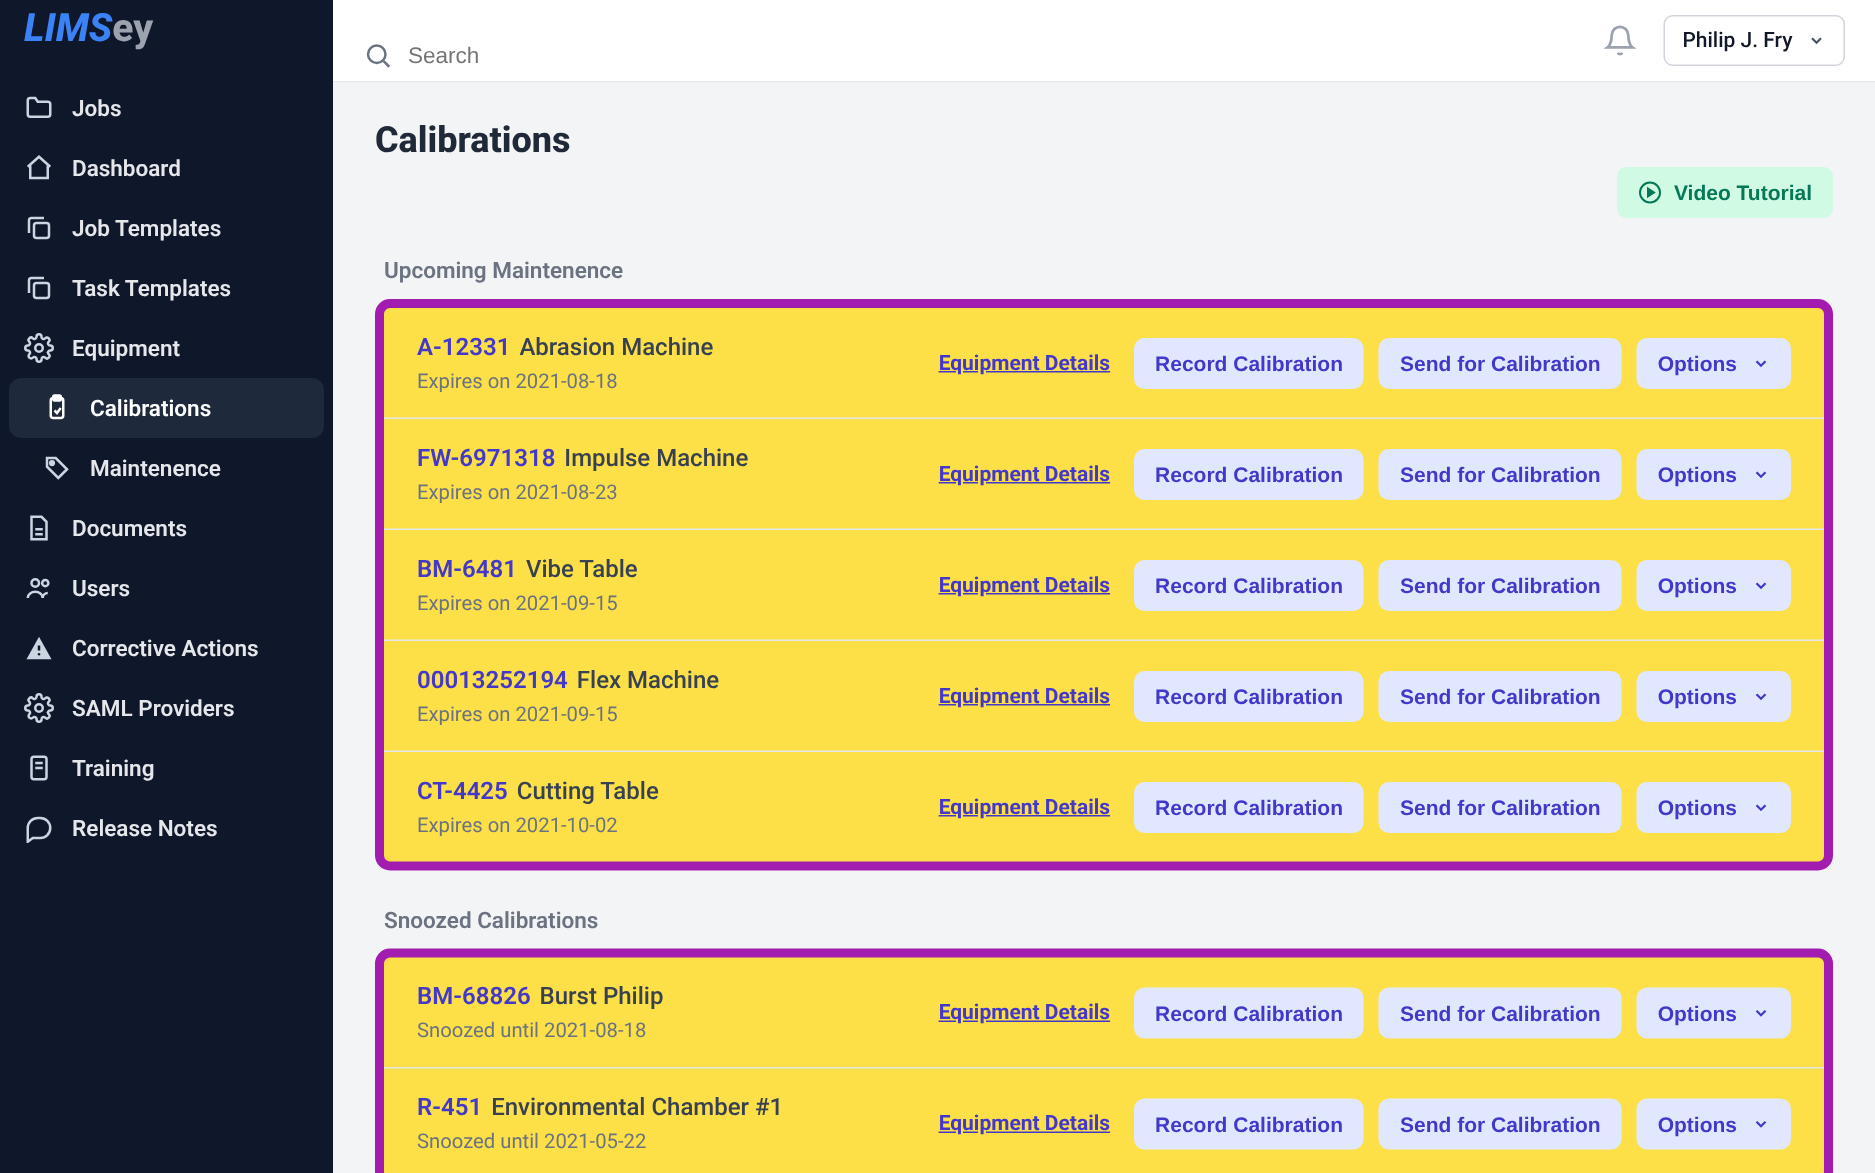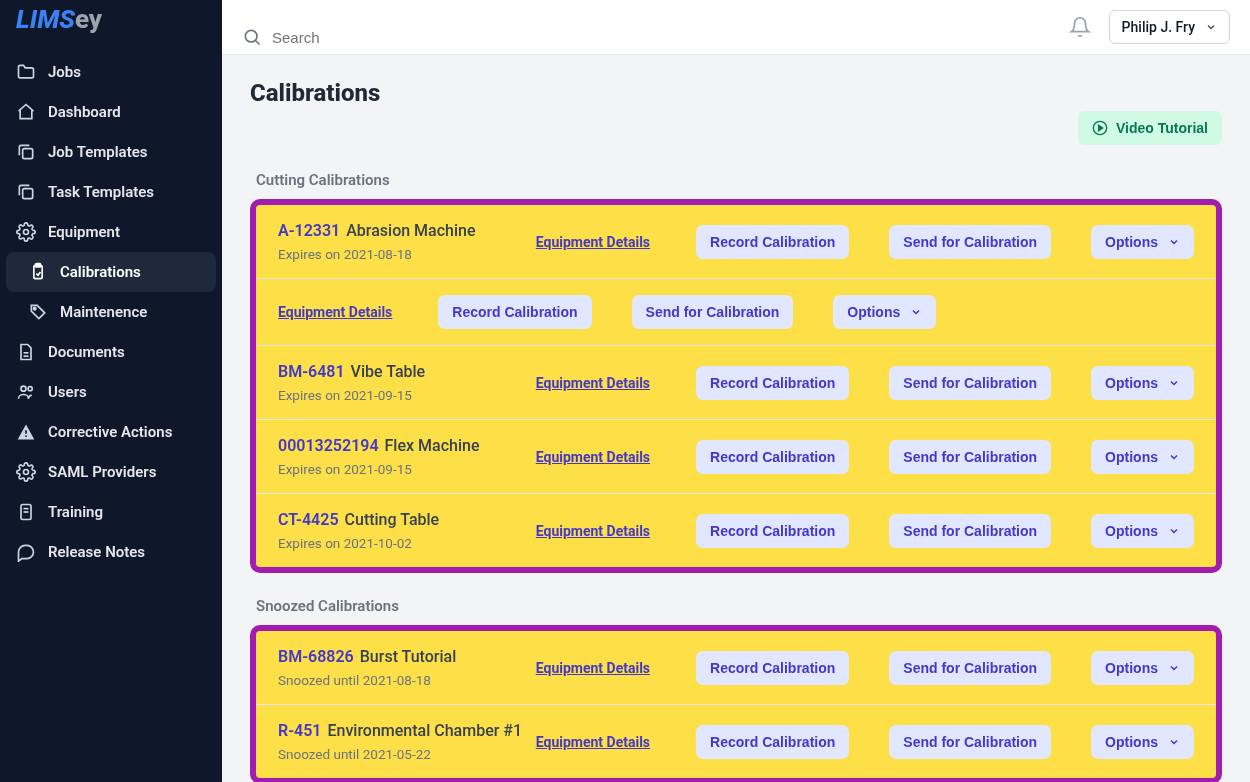--- a/index.html
+++ b/index.html
@@ -129,21 +129,20 @@
     color: #4338ca;
     border: none;
     border-radius: 7px;
     padding: 9px 14px;
     font-size: 14px;
     font-weight: 700;
     cursor: pointer;
     display: flex;
     align-items: center;
     gap: 10px;
-    margin-left: 30px;
   }
   .pill-btn .chev { color: #4338ca; }
 
   svg { display: block; }
 </style>
 </head>
 <body>
 
 <div class="app">
   <aside class="sidebar">
@@ -314,21 +313,21 @@
             <svg viewBox="0 0 24 24" width="16" height="16" fill="none" stroke="currentColor" stroke-width="2">
                 <circle cx="12" cy="12" r="10"></circle>
                 <polygon points="10 8 16 12 10 16 10 8" fill="currentColor"></polygon>
               </svg>
           </span>
           <span>Video Tutorial</span>
         </button>
       </div>
 
       <div id="sections">
-          <div class="section-title">Cutting Calibrations</div>
+          <div class="section-title">Upcoming Maintenence</div>
           <div class="card-list">
             <div class="row">
               <div class="row-info">
                 <div class="row-title"><span class="eid">A-12331</span><span>Abrasion Machine</span></div>
                 <div class="row-sub">Expires on 2021-08-18</div>
               </div>
               <div class="row-actions">
                 <a class="link-eq">Equipment Details</a>
                 <button class="pill-btn">Record Calibration</button>
                 <button class="pill-btn">Send for Calibration</button>
@@ -336,20 +335,24 @@
                   <span>Options</span>
                   <span class="chev">
                     <svg viewBox="0 0 24 24" width="12" height="12" fill="none" stroke="currentColor" stroke-width="3">
                       <polyline points="6 9 12 15 18 9"></polyline>
                     </svg>
                   </span>
                 </button>
               </div>
             </div>
             <div class="row">
+              <div class="row-info">
+                <div class="row-title"><span class="eid">FW-6971318</span><span>Impulse Machine</span></div>
+                <div class="row-sub">Expires on 2021-08-23</div>
+              </div>
               <div class="row-actions">
                 <a class="link-eq">Equipment Details</a>
                 <button class="pill-btn">Record Calibration</button>
                 <button class="pill-btn">Send for Calibration</button>
                 <button class="pill-btn">
                   <span>Options</span>
                   <span class="chev">
                     <svg viewBox="0 0 24 24" width="12" height="12" fill="none" stroke="currentColor" stroke-width="3">
                       <polyline points="6 9 12 15 18 9"></polyline>
                     </svg>
@@ -412,21 +415,21 @@
                     </svg>
                   </span>
                 </button>
               </div>
             </div>
           </div>
           <div class="section-title">Snoozed Calibrations</div>
           <div class="card-list">
             <div class="row">
               <div class="row-info">
-                <div class="row-title"><span class="eid">BM-68826</span><span>Burst Tutorial</span></div>
+                <div class="row-title"><span class="eid">BM-68826</span><span>Burst Philip</span></div>
                 <div class="row-sub">Snoozed until 2021-08-18</div>
               </div>
               <div class="row-actions">
                 <a class="link-eq">Equipment Details</a>
                 <button class="pill-btn">Record Calibration</button>
                 <button class="pill-btn">Send for Calibration</button>
                 <button class="pill-btn">
                   <span>Options</span>
                   <span class="chev">
                     <svg viewBox="0 0 24 24" width="12" height="12" fill="none" stroke="currentColor" stroke-width="3">

